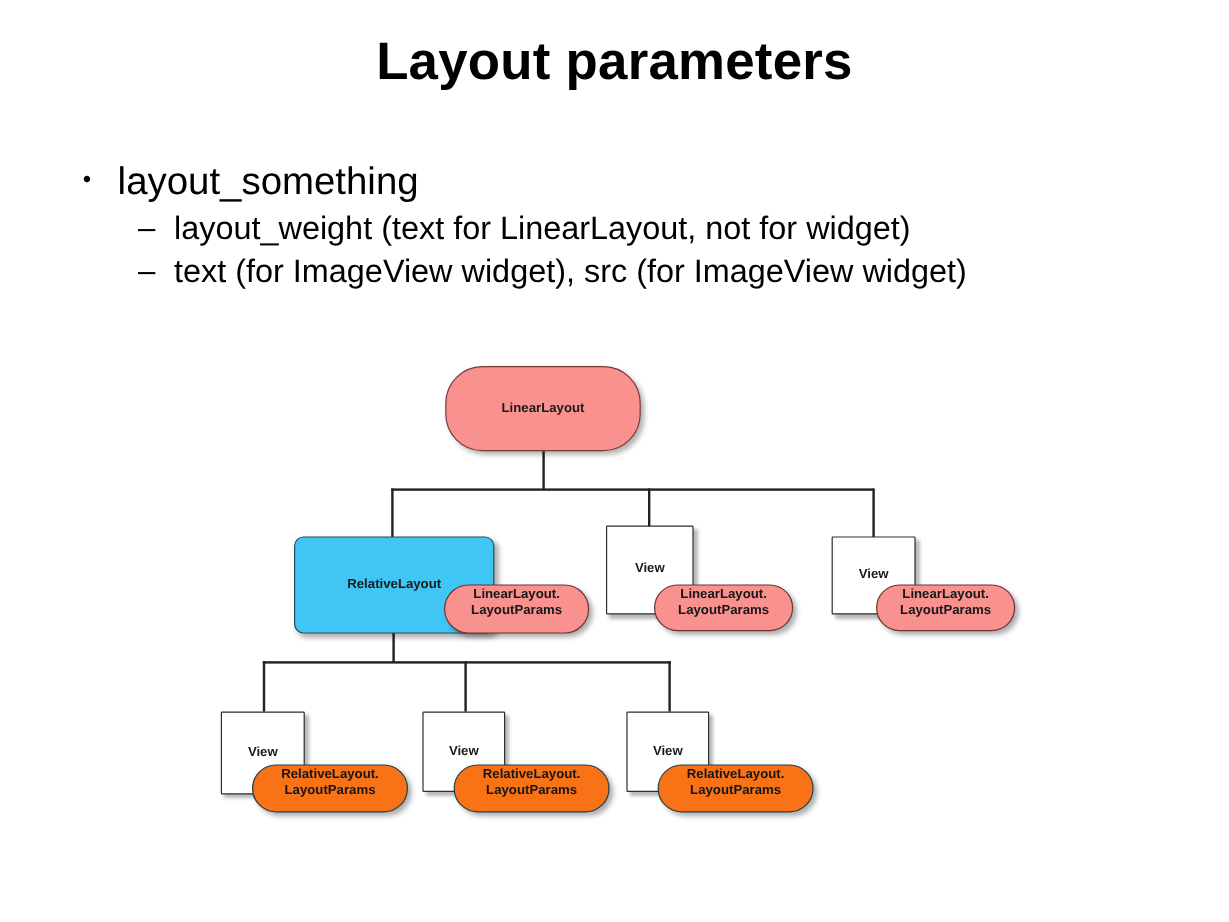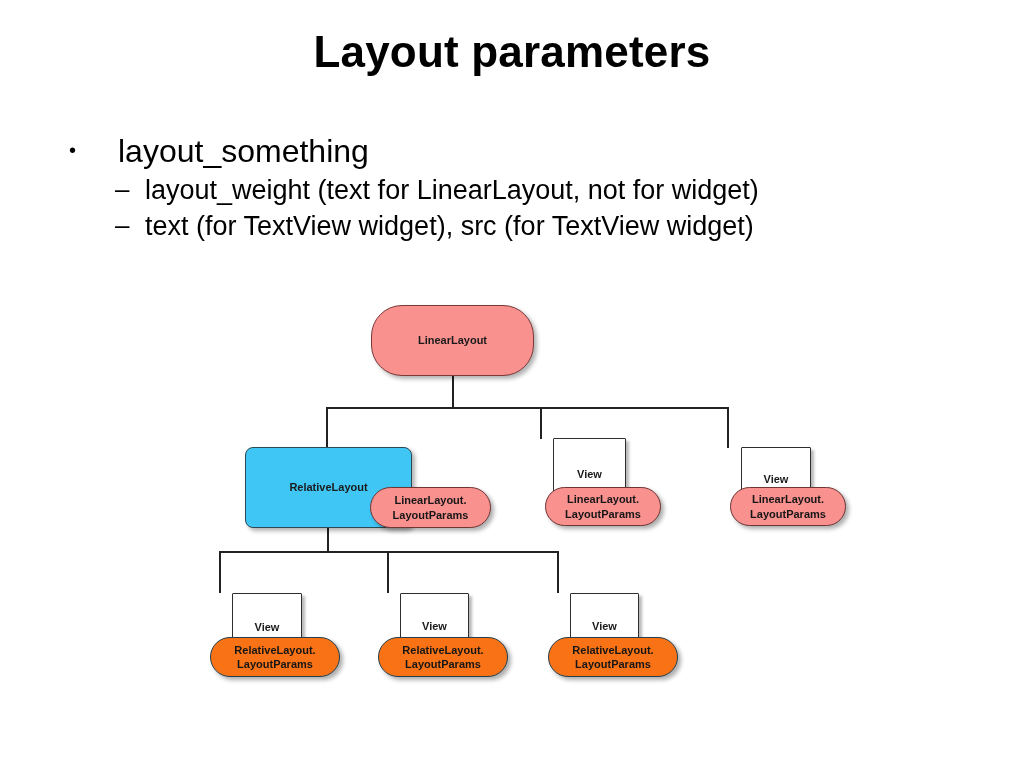--- a/index.html
+++ b/index.html
@@ -46,21 +46,21 @@
   }
   .bullet-l1 .marker {
     width: 38px;
     flex: 0 0 38px;
     font-size: 20px;
     line-height: 1.85;
     text-align: left;
     padding-left: 9px;
     box-sizing: border-box;
   }
-  .bullet-l1 .text { flex: 1 1 auto; margin-left: 20px; }
+  .bullet-l1 .text { flex: 1 1 auto; }
 
   .bullet-l2 {
     display: flex;
     align-items: flex-start;
     font-size: 27px;
     line-height: 1.3;
     margin-left: 55px;
     margin-bottom: 1px;
   }
   .bullet-l2 .marker {
@@ -92,27 +92,27 @@
     line-height: 1.25;
     color: #1a1a1a;
     border: 1.4px solid #2e2e2e;
     box-shadow: 3px 3px 4px rgba(0,0,0,0.30);
     pointer-events: auto;
   }
   .node.pink  { background: #F9918F; border-color: #7a3a38; }
   .node.cyan  { background: #3FC6F5; border-color: #2b4a56; }
   .node.white { background: #ffffff; border-color: #2e2e2e; }
   .node.rect  { border-radius: 8px; }
-  .node.plain { border-radius: 1px; box-shadow: 3px 3px 3px rgba(0,0,0,0.28); margin-left: 48px; }
+  .node.plain { border-radius: 1px; box-shadow: 3px 3px 3px rgba(0,0,0,0.28); }
 
   .pill {
     position: absolute;
     box-sizing: border-box;
     display: flex;
-    align-items: center;
+    align-items: flex-start;
     justify-content: center;
     text-align: center;
     font-size: 11px;
     font-weight: bold;
     line-height: 1.28;
     color: #161616;
     border-radius: 22px;
     border: 1.4px solid #2e2e2e;
     box-shadow: 3px 3px 4px rgba(0,0,0,0.32);
     pointer-events: auto;
@@ -140,21 +140,21 @@
     <span class="text">layout_something</span>
   </div>
 
   <div class="bullet-l2">
     <span class="marker">–</span>
     <span class="text">layout_weight (text for LinearLayout, not for widget)</span>
   </div>
 
   <div class="bullet-l2">
     <span class="marker">–</span>
-    <span class="text">text (for TextView widget), src (for TextView widget)</span>
+    <span class="text">text (for ImageView widget), src (for ImageView widget)</span>
   </div>
 
 </div>
 
 <div id="diagram">
 
   <div class="edge v" style="left:452px; top:376px; height:32px;"></div>
   <div class="edge h" style="left:326px; top:407px; width:402px;"></div>
   <div class="edge v" style="left:326px; top:407px; height:41px;"></div>
   <div class="edge v" style="left:540px; top:407px; height:32px;"></div>

